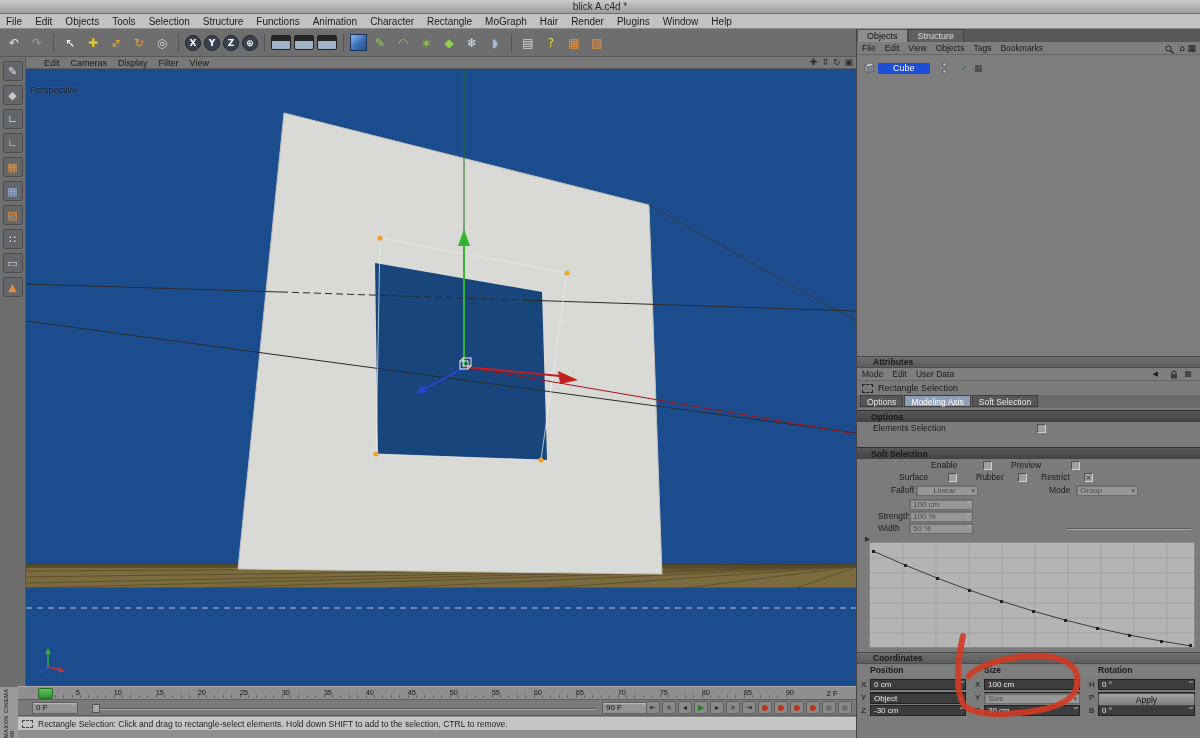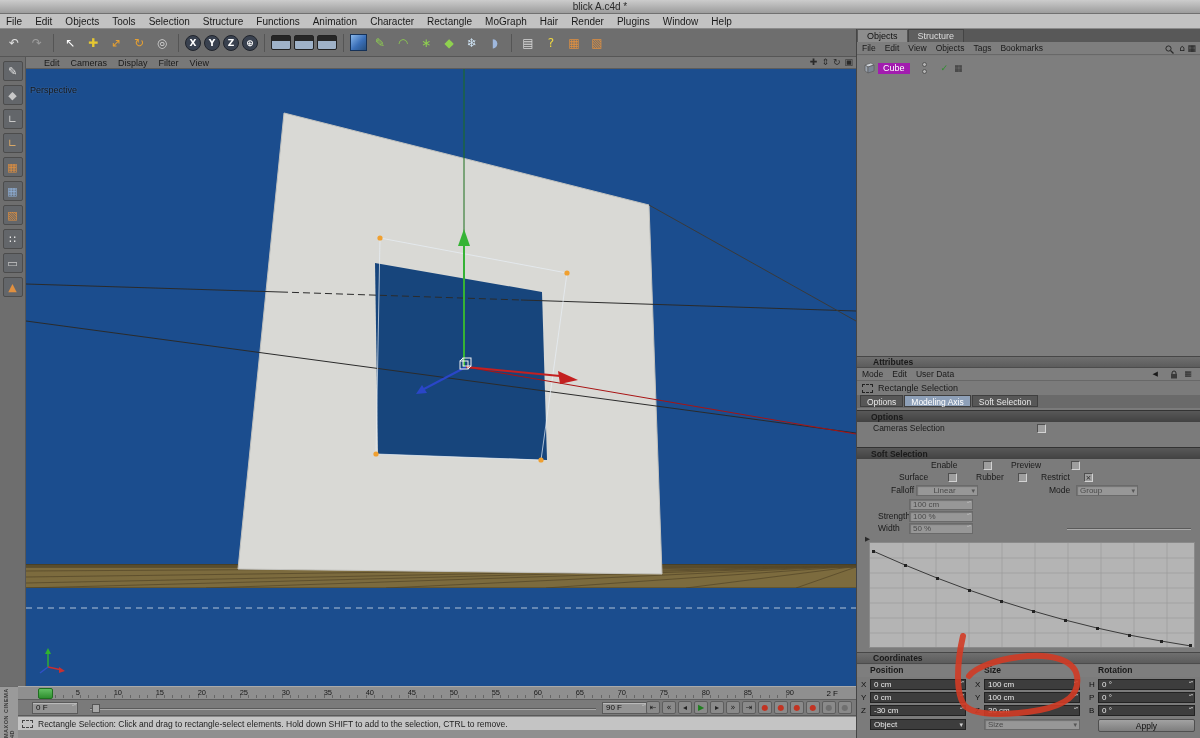--- a/index.html
+++ b/index.html
@@ -61,21 +61,21 @@
   .atab.hl { background:#8ea0b8; color:#fff; }
   .cb { position:absolute; width:9px; height:9px; top:1px; background:#9e9e9e; border-top:1px solid #4f4f4f; border-left:1px solid #4f4f4f; border-right:1px solid #d2d2d2; border-bottom:1px solid #d2d2d2; font-size:7px; line-height:8px; text-align:center; color:#1a1a1a; font-family:"DejaVu Sans",sans-serif; }
   .dfield { position:absolute; top:0; height:11px; background:#979797; border:1px solid #6a6a6a; box-shadow:inset 1px 1px 1px rgba(0,0,0,.25); color:#4a4a4a; font-size:8px; line-height:9px; padding:0 8px 0 3px; }
   .cfield { position:absolute; top:0; height:11px; background:#3d3d3d; border:1px solid #222; color:#e9e9e9; font-size:8px; line-height:9px; padding:0 9px 0 3px; }
   .stepper { position:absolute; right:0; top:0; width:6px; font-size:4px; line-height:4.5px; word-break:break-all; text-align:center; color:#b5b5b5; font-family:"DejaVu Sans",sans-serif; }
   .ddarrow { position:absolute; right:2px; top:1px; font-size:7px; color:#cfcfcf; font-family:"DejaVu Sans",sans-serif; }
   .dfield .ddarrow { color:#555; }
   .clabel { position:absolute; top:1px; font-size:8px; color:#111; }
   #applybtn { position:absolute; left:241px; top:0; width:97px; height:13px; background:linear-gradient(#a2a2a2,#7e7e7e); border:1px solid #4f4f4f; border-radius:2px; text-align:center; font-size:8.5px; line-height:12px; color:#111; }
   #curvebox { position:absolute; left:12px; top:513px; width:326px; height:106px; background:#b4b4b4; border:1px solid #8a8a8a; }
-  .treechip { background:#a21caf; color:#fff; padding:0 5px; font-size:9px; line-height:11px; }
+  .treechip { background:#1d4ed8; color:#fff; padding:0 15px; font-size:9px; line-height:11px; }
   .dotcol { display:flex; flex-direction:column; gap:2px; margin-left:12px; }
   .vdot { width:5px; height:5px; border-radius:50%; background:#b2b2b2; border:1px solid #555; }
   #annot { left:0; top:0; width:1200px; height:738px; pointer-events:none; }
 </style>
 </head>
 <body>
 
 <div class="abs" id="titlebar">
   <span>blick A.c4d *</span>
 </div>
@@ -360,21 +360,21 @@
     <span style="font-size:9px;">Rectangle Selection</span>
   </div>
   <div class="row" style="top:366px;height:13px;background:#6a6a6a;padding-left:3px;">
     <span class="atab">Options</span><span class="atab hl">Modeling Axis</span><span class="atab">Soft Selection</span>
   </div>
 
   <div class="row sechdr" style="top:381px;">
     <span>Options</span>
   </div>
   <div class="row" style="top:394px;height:12px;">
-    <span class="abs" style="left:16px;">Cameras Selection</span>
+    <span class="abs" style="left:16px;">Elements Selection</span>
     <span class="cb" style="left:180px;"></span>
   </div>
 
   <div class="row sechdr" style="top:418px;">
     <span>Soft Selection</span>
   </div>
   <div class="row" style="top:431px;height:12px;margin-left:35px;">
     <span class="abs" style="left:39px;">Enable</span>
     <span class="cb" style="left:91px;"></span>
     <span class="abs" style="left:119px;">Preview</span>
@@ -488,21 +488,21 @@
     <span class="cfield" style="left:241px;width:97px;"><span>0 °</span><span class="stepper">▴▾</span></span>
   </div>
   <div class="row" style="top:676px;height:12px;">
     <span class="clabel" style="left:4px;">Z</span>
     <span class="cfield" style="left:13px;width:96px;"><span>-30 cm</span><span class="stepper">▴▾</span></span>
     <span class="clabel" style="left:118px;">Z</span>
     <span class="cfield" style="left:127px;width:96px;"><span>30 cm</span><span class="stepper">▴▾</span></span>
     <span class="clabel" style="left:232px;">B</span>
     <span class="cfield" style="left:241px;width:97px;"><span>0 °</span><span class="stepper">▴▾</span></span>
   </div>
-  <div class="row" style="top:690px;height:13px;">
+  <div class="row" style="top:664px;height:13px;">
     <span class="cfield" style="left:13px;width:96px;"><span>Object</span><span class="ddarrow">▾</span></span>
     <span class="dfield" style="left:127px;width:96px;"><span>Size</span><span class="ddarrow">▾</span></span>
     <span id="applybtn">Apply</span>
   </div>
 </div>
 
 <svg class="abs" id="annot" width="1200" height="738">
   <path d="M 963,636 C 957,662 955,694 965,706 C 977,717 1012,715 1040,710 C 1066,705 1080,695 1077,676 C 1074,659 1049,653 1019,657 C 996,660 976,667 969,676" fill="none" stroke="#d23b25" stroke-width="6" stroke-linecap="round" stroke-linejoin="round" opacity="0.9"></path>
 </svg>
 

